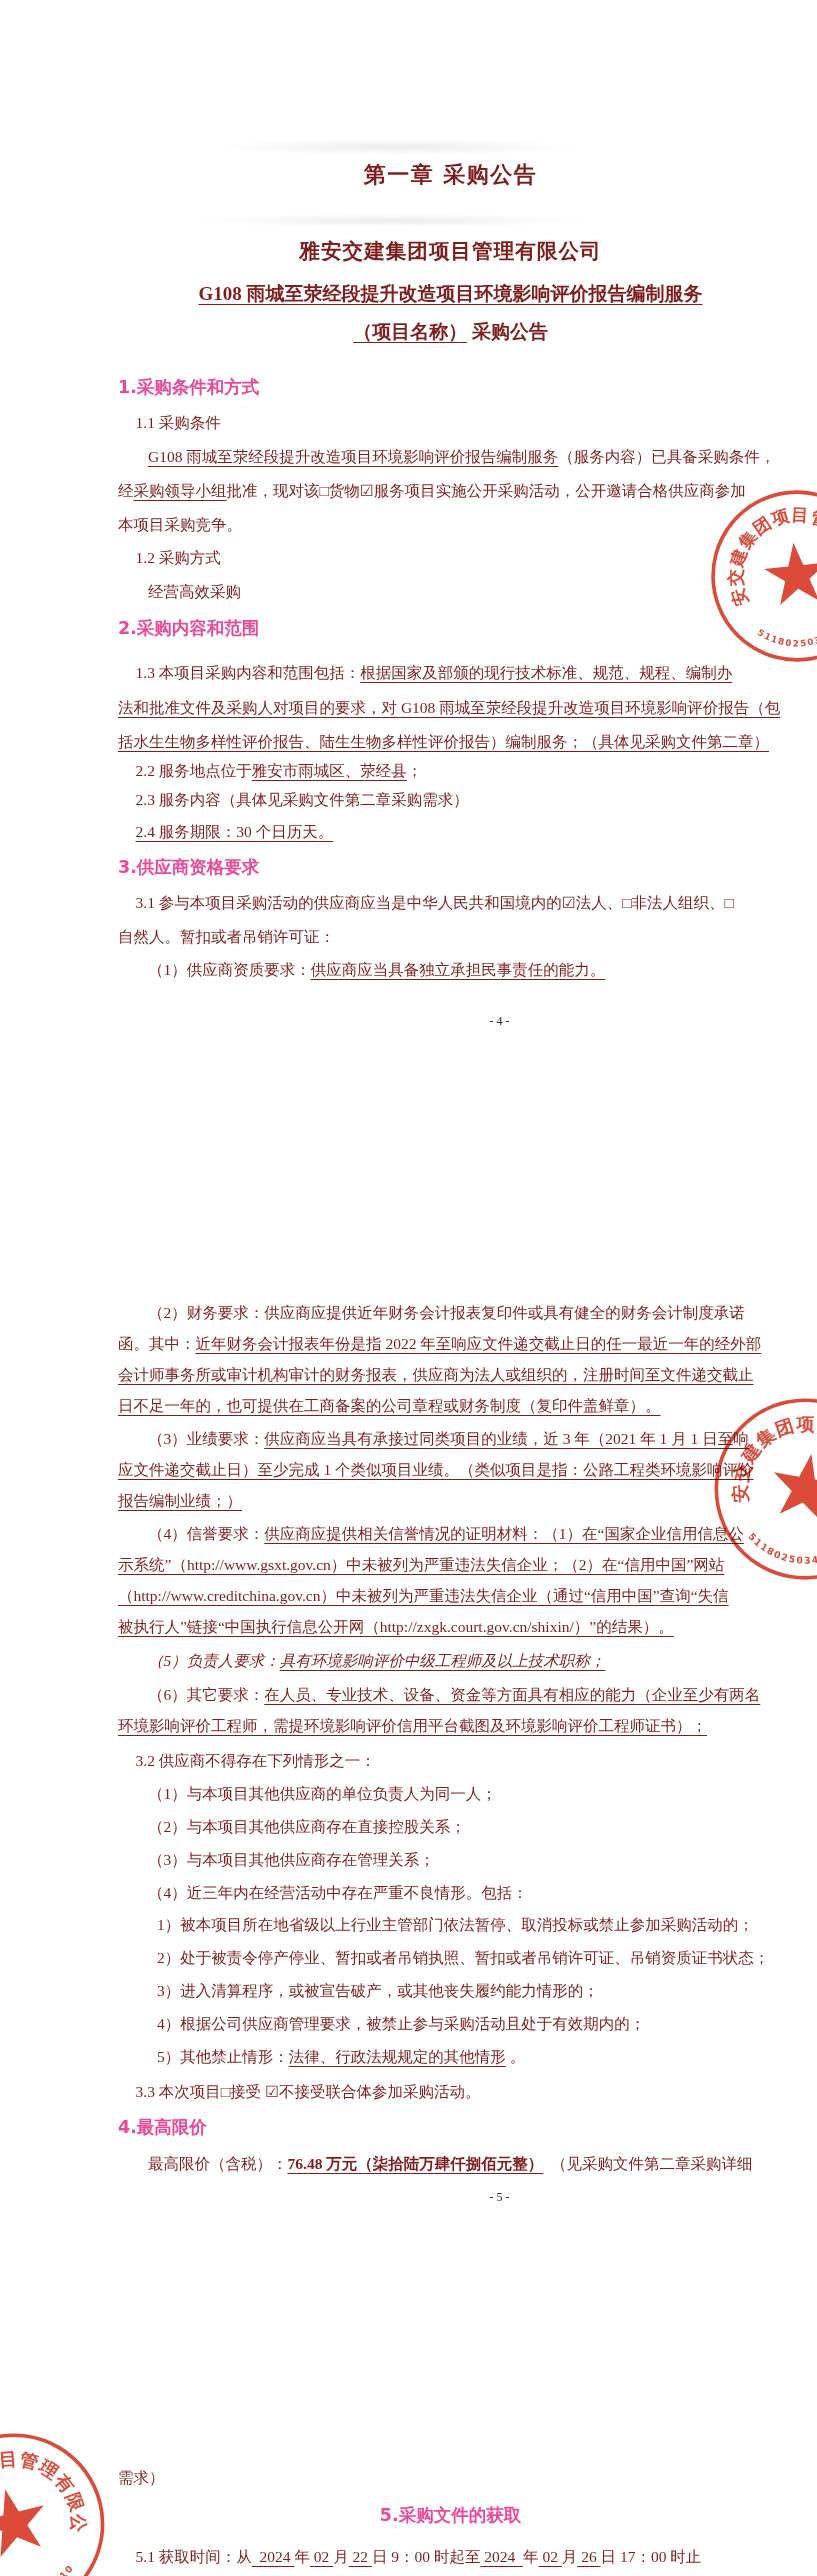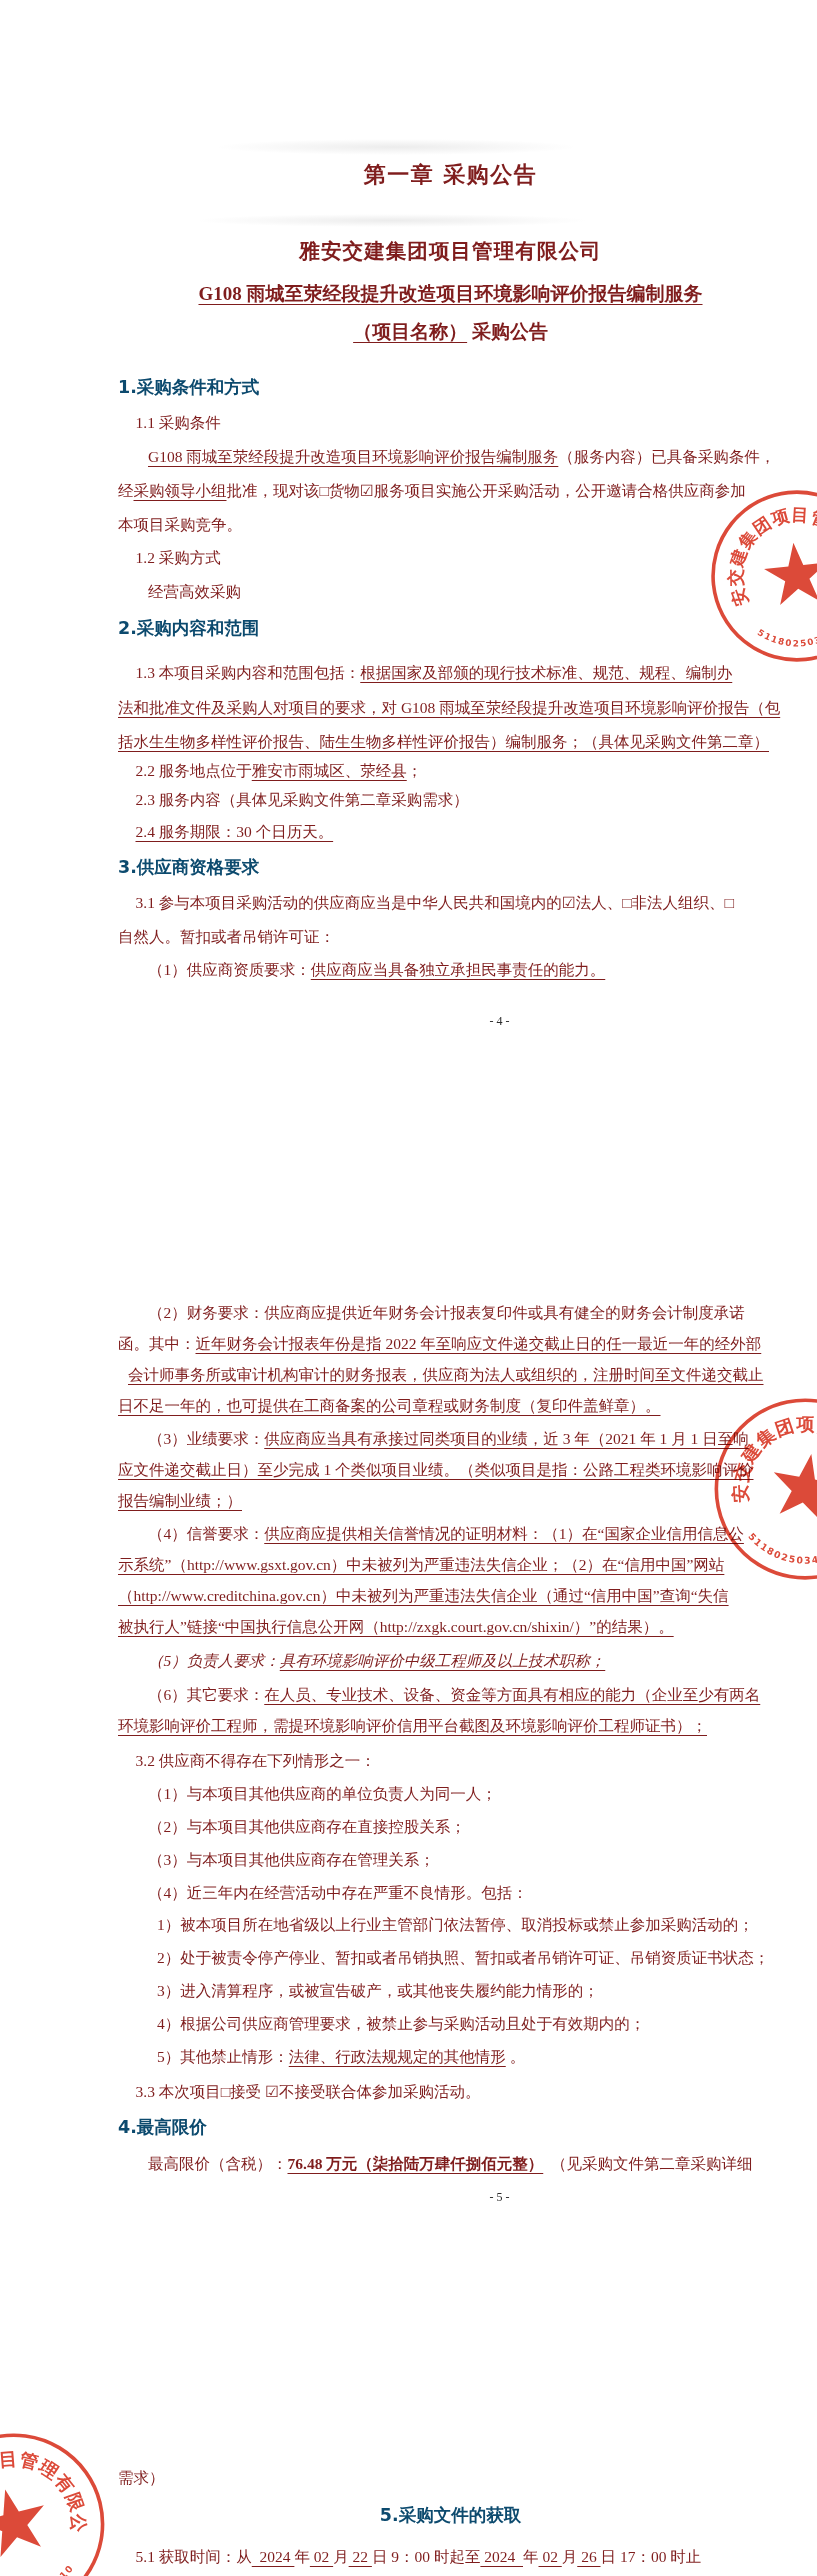--- a/index.html
+++ b/index.html
@@ -5,21 +5,21 @@
   html,body{margin:0;padding:0;background:#e8e8e8;}
   #doc{position:relative;width:818px;height:3468px;background:#ffffff;overflow:hidden;
        font-family:"Liberation Serif","DejaVu Serif",serif;}
   .line{position:absolute;left:118px;width:665px;white-space:nowrap;
         font:15.5px/21.6px "Liberation Serif","DejaVu Serif",serif;color:#7f1d1d;}
   .line span{white-space:pre;}
   .c{text-align:center;}
   .t1{font:bold 22px/28px "DejaVu Sans","Liberation Sans",sans-serif;letter-spacing:1.5px;}
   .t2{font:bold 20.6px/26px "Liberation Serif","DejaVu Serif",serif;letter-spacing:1px;}
   .t3{font:bold 19px/25px "Liberation Serif","DejaVu Serif",serif;}
-  .h{font:bold 17.5px/24px "DejaVu Sans","Liberation Sans",sans-serif;color:#0c4a6e;}
+  .h{font:bold 17.5px/24px "DejaVu Sans","Liberation Sans",sans-serif;color:#ec4899;}
   .i1{padding-left:17.5px;}
   .i2{padding-left:30px;}
   .i3{padding-left:39px;}
   .pg{text-align:center;font-size:12px;transform:translateX(49px);color:#2a2a2a;}
   .u{text-decoration:underline;text-decoration-thickness:1.3px;text-underline-offset:4.1px;}
   .b{font-weight:bold;}
   .stamp{position:absolute;mix-blend-mode:multiply;opacity:.92;}
   .artifact{position:absolute;background:radial-gradient(closest-side,rgba(120,120,120,.14),rgba(120,120,120,0));}
 </style>
 </head>
@@ -45,21 +45,21 @@
       <div class="line i1" style="top: 760px;"><span class="">2.2 服务地点位于</span><span class="u ">雅安市雨城区、荥经县</span><span class="">；</span></div>
       <div class="line i1" style="top: 789px;"><span class="">2.3 服务内容（具体见采购文件第二章采购需求）</span></div>
       <div class="line i1" style="top: 821px;"><span class="u ">2.4 服务期限：30 个日历天。</span></div>
       <div class="line h" style="top: 855px;"><span class="">3.供应商资格要求</span></div>
       <div class="line i1" style="top: 892px;"><span class="">3.1 参与本项目采购活动的供应商应当是中华人民共和国境内的☑法人、□非法人组织、□</span></div>
       <div class="line " style="top: 926px;"><span class="">自然人。暂扣或者吊销许可证：</span></div>
       <div class="line i2" style="top: 959px;"><span class="">（1）供应商资质要求：</span><span class="u ">供应商应当具备独立承担民事责任的能力。</span></div>
       <div class="line pg" style="top: 1011px;"><span class="">- 4 -</span></div>
       <div class="line i2" style="top: 1302px;"><span class="">（2）财务要求：供应商应提供近年财务会计报表复印件或具有健全的财务会计制度承诺</span></div>
       <div class="line " style="top: 1333px;"><span class="">函。其中：</span><span class="u ">近年财务会计报表年份是指 2022 年至响应文件递交截止日的任一最近一年的经外部</span></div>
-      <div class="line " style="top: 1364px; margin-left: 10px;"><span class="u ">会计师事务所或审计机构审计的财务报表，供应商为法人或组织的，注册时间至文件递交截止</span></div>
+      <div class="line " style="top: 1364px;"><span class="u ">会计师事务所或审计机构审计的财务报表，供应商为法人或组织的，注册时间至文件递交截止</span></div>
       <div class="line " style="top: 1395px;"><span class="u ">日不足一年的，也可提供在工商备案的公司章程或财务制度（复印件盖鲜章）。</span></div>
       <div class="line i2" style="top: 1428px;"><span class="">（3）业绩要求：</span><span class="u ">供应商应当具有承接过同类项目的业绩，近 3 年（2021 年 1 月 1 日至响</span></div>
       <div class="line " style="top: 1459px;"><span class="u ">应文件递交截止日）至少完成 1 个类似项目业绩。（类似项目是指：公路工程类环境影响评价</span></div>
       <div class="line " style="top: 1490px;"><span class="u ">报告编制业绩；）</span></div>
       <div class="line i2" style="top: 1523px;"><span class="">（4）信誉要求：</span><span class="u ">供应商应提供相关信誉情况的证明材料：（1）在“国家企业信用信息公</span></div>
       <div class="line " style="top: 1554px;"><span class="u ">示系统”（http://www.gsxt.gov.cn）中未被列为严重违法失信企业；（2）在“信用中国”网站</span></div>
       <div class="line " style="top: 1585px;"><span class="u ">（http://www.creditchina.gov.cn）中未被列为严重违法失信企业（通过“信用中国”查询“失信</span></div>
       <div class="line " style="top: 1616px;"><span class="u ">被执行人”链接“中国执行信息公开网（http://zxgk.court.gov.cn/shixin/）”的结果）。</span></div>
       <div class="line i2" style="top: 1650px; font-style: italic;"><span class="">（5）负责人要求：</span><span class="u ">具有环境影响评价中级工程师及以上技术职称；</span></div>
       <div class="line i2" style="top: 1684px;"><span class="">（6）其它要求：</span><span class="u ">在人员、专业技术、设备、资金等方面具有相应的能力（企业至少有两名</span></div>

